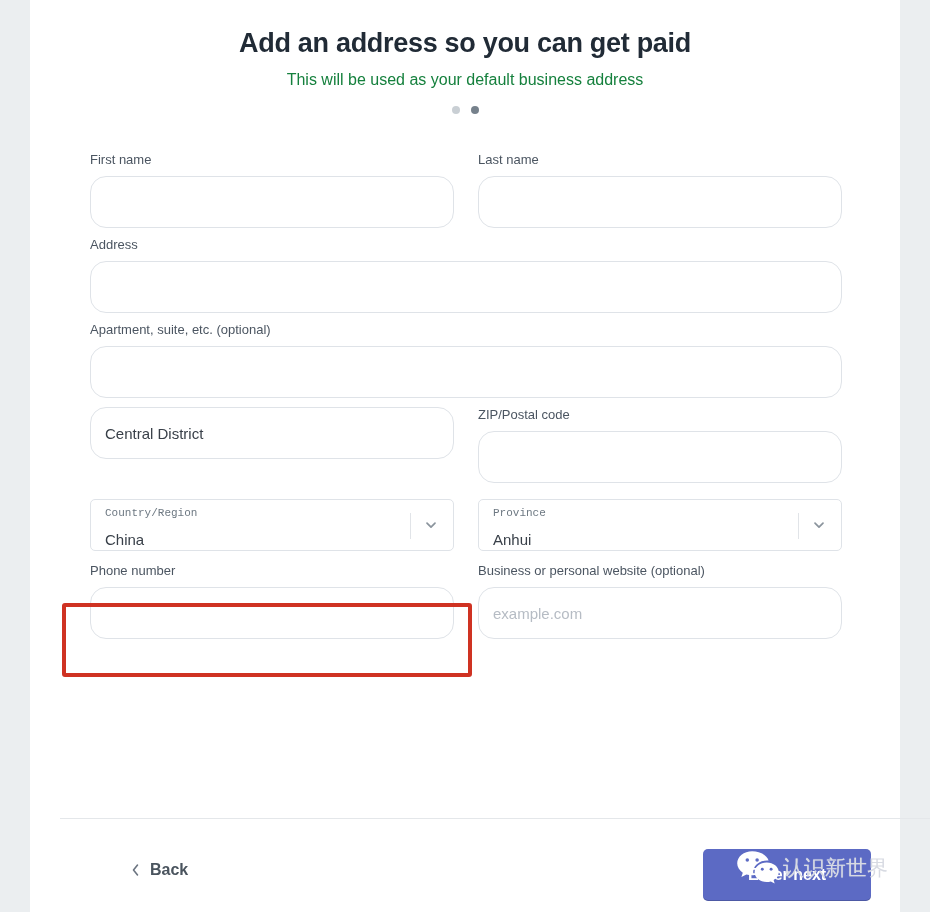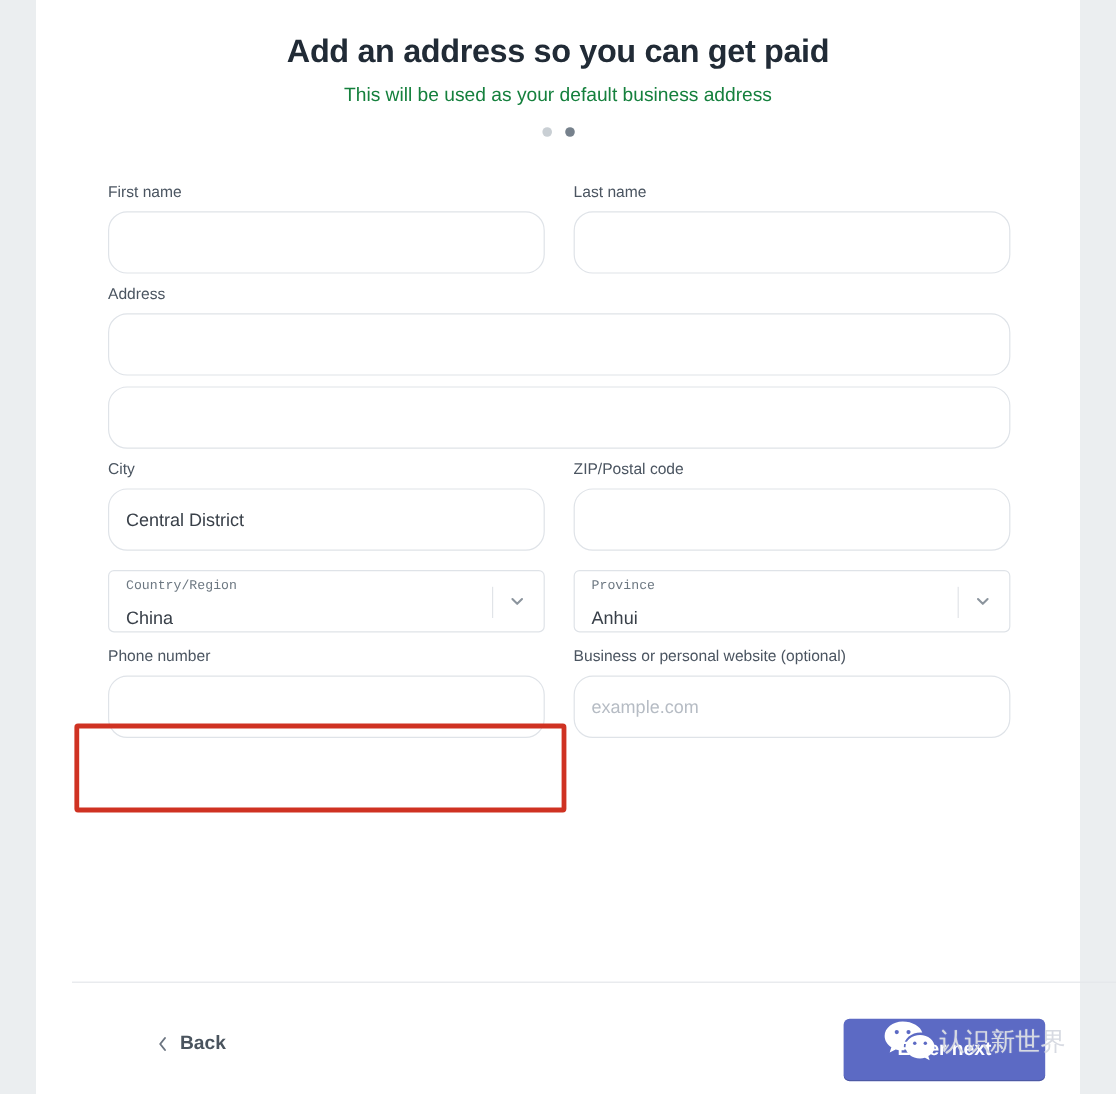--- a/index.html
+++ b/index.html
@@ -246,29 +246,29 @@
         <div class="field full">
           <label class="field-label">Address</label>
           <div class="input">
             <span class="value"></span>
           </div>
         </div>
       </div>
 
       <div class="row">
         <div class="field full">
-          <div class="input">
-            <span class="value"></span>
-          </div>
-        </div>
-      </div>
-
-      <div class="row">
-        <div class="field">
-          <label class="field-label">City</label>
+          <label class="field-label">Apartment, suite, etc. (optional)</label>
+          <div class="input">
+            <span class="value"></span>
+          </div>
+        </div>
+      </div>
+
+      <div class="row">
+        <div class="field">
           <div class="input">
             <span class="value">Central District</span>
           </div>
         </div>
         <div class="field">
           <label class="field-label">ZIP/Postal code</label>
           <div class="input">
             <span class="value"></span>
           </div>
         </div>

